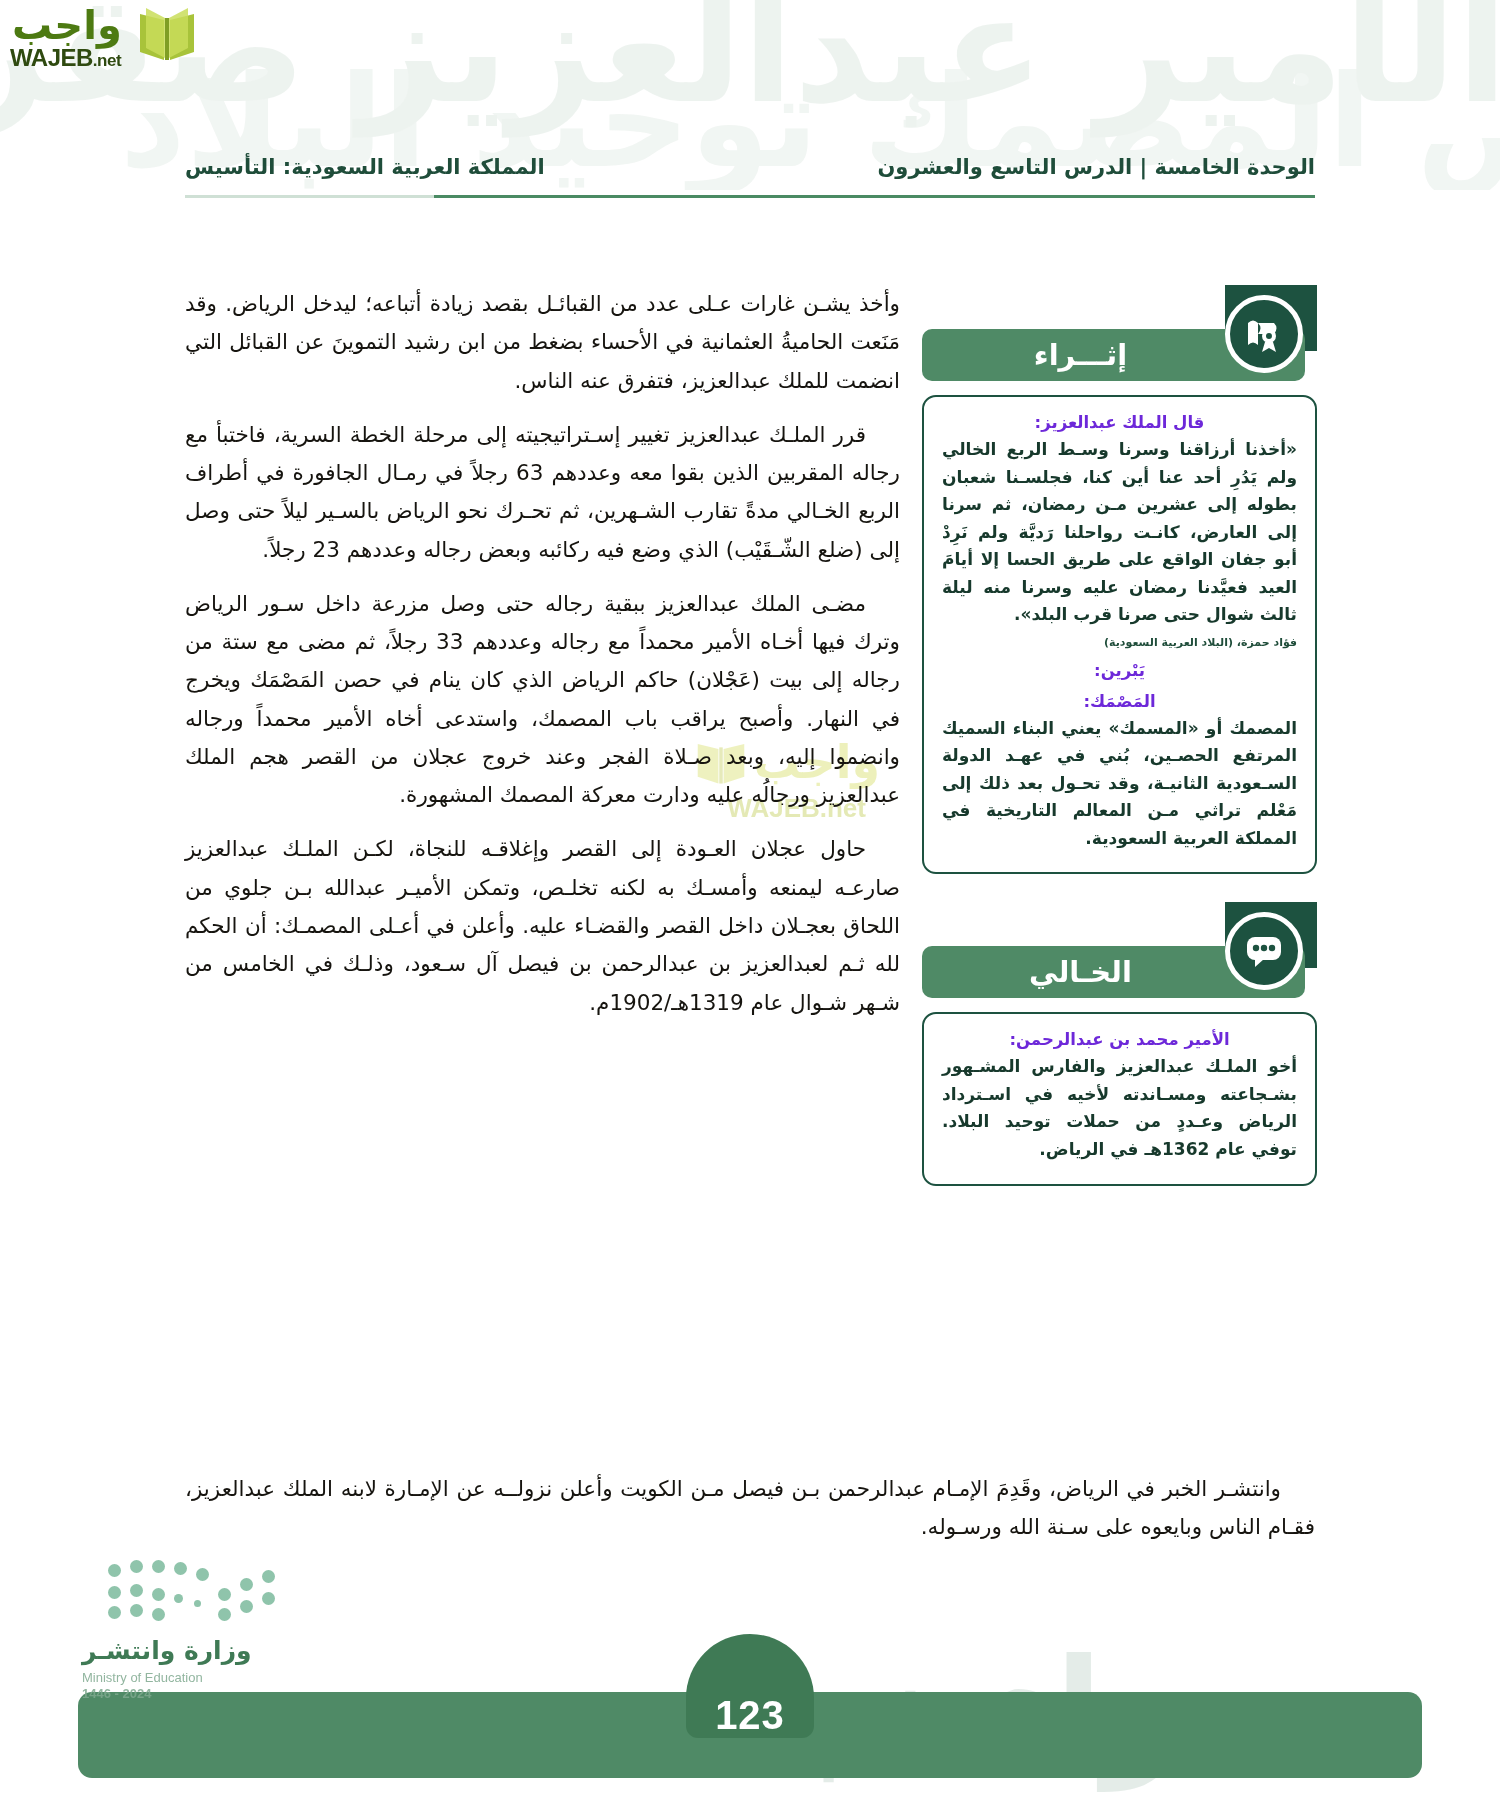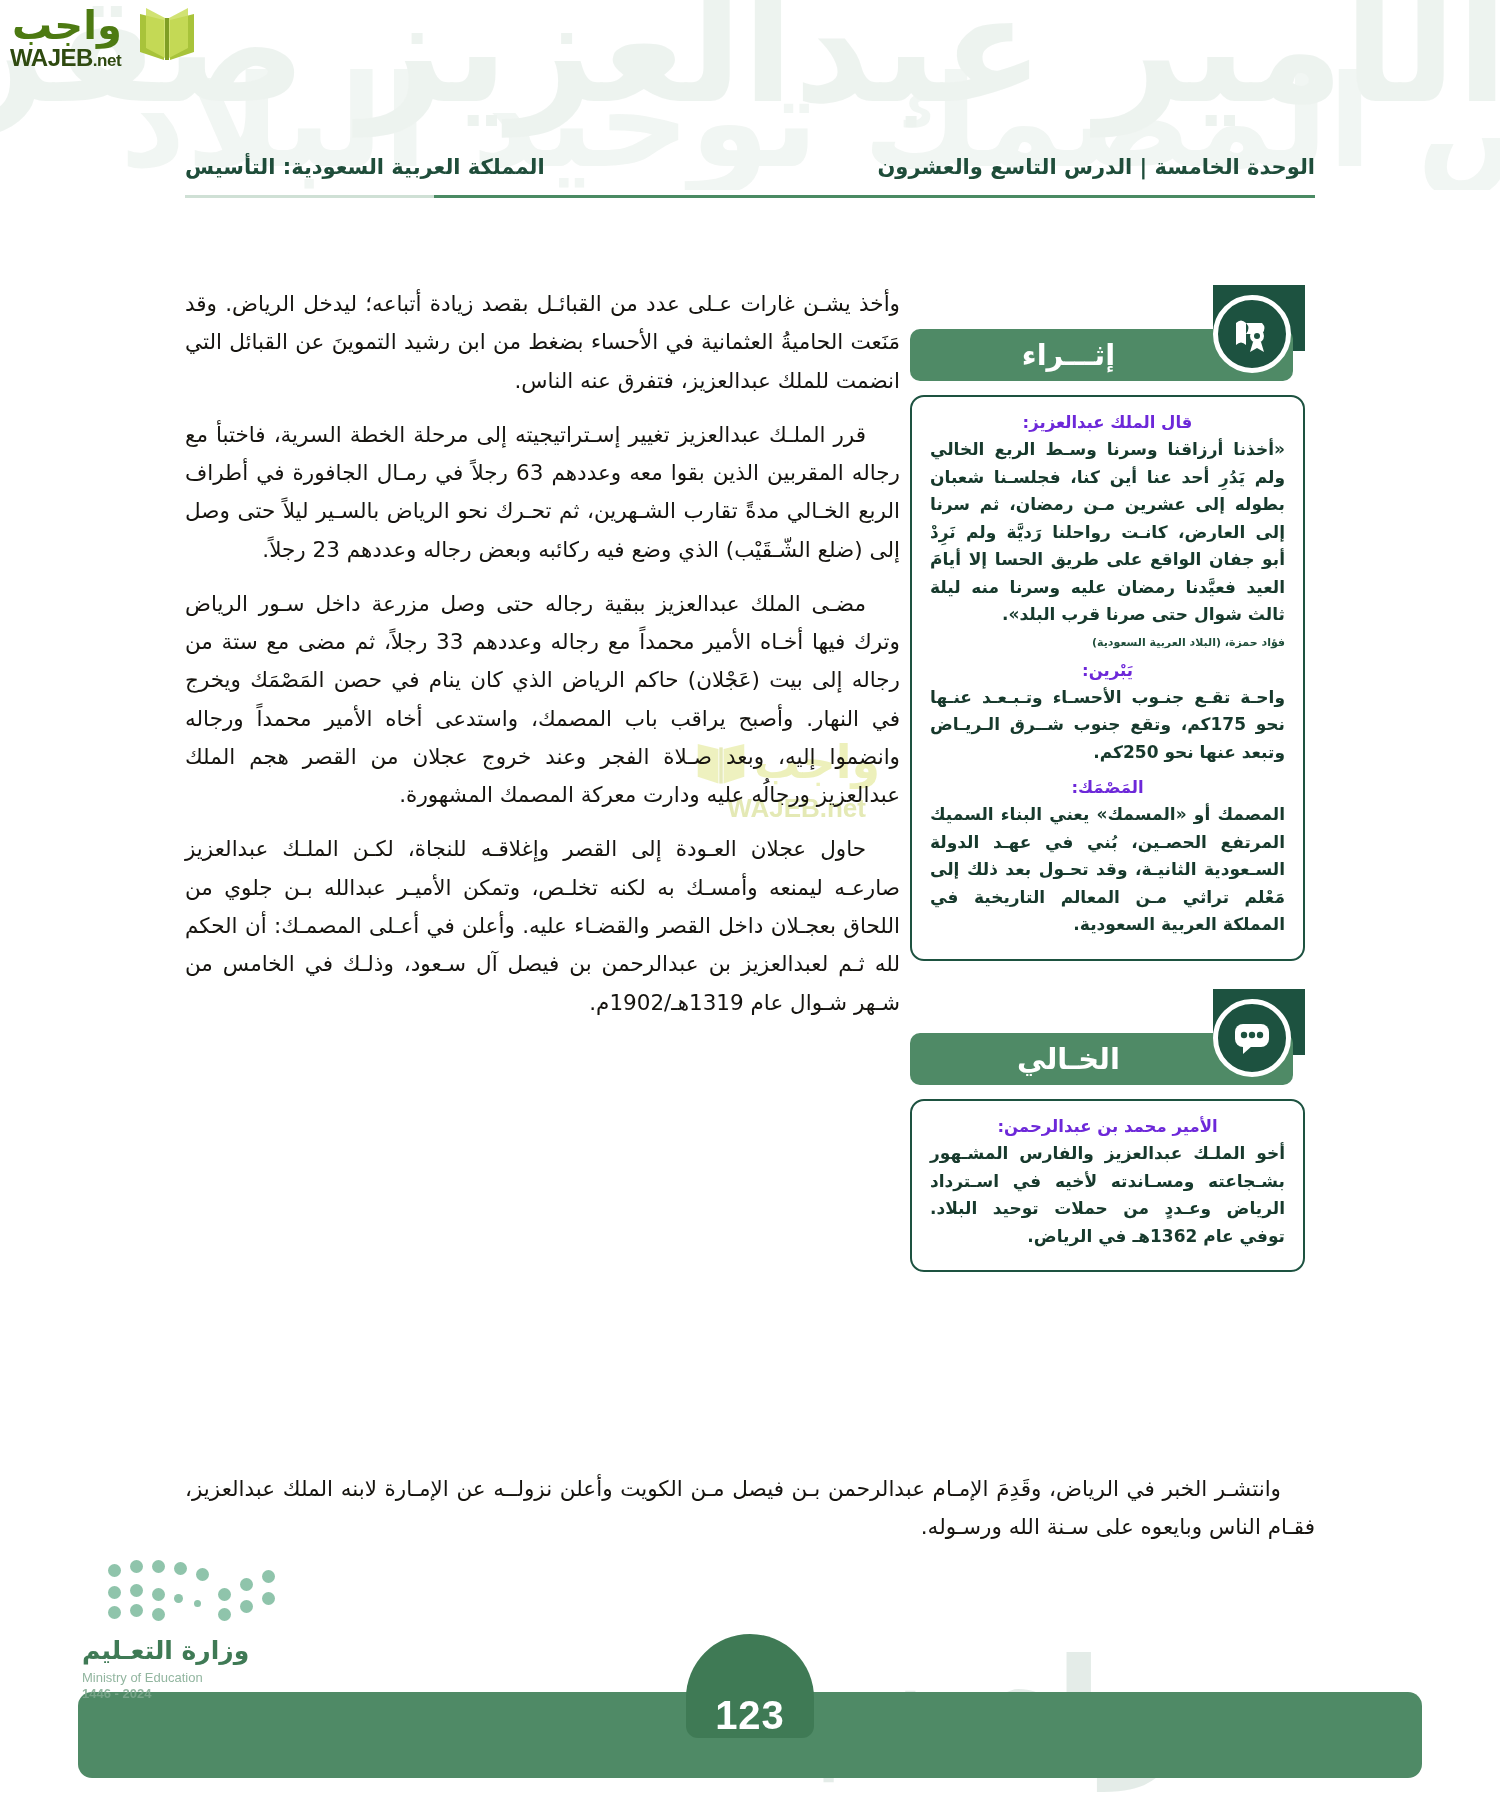--- a/index.html
+++ b/index.html
@@ -54,21 +54,21 @@
   }
   .hdr-rule{
     position:absolute;right:0;left:0;top:40px;height:3px;
     background:linear-gradient(to left,#4a8a63 0%,#4a8a63 78%,#cfe0d5 78%,#cfe0d5 100%);
   }
   
   .main-col{
     position:absolute;right:600px;left:185px;top:285px;width:715px;z-index:20;
   }
   .side-col{
-    position:absolute;right:195px;top:285px;width:395px;z-index:20;
+    position:absolute;right:183px;top:285px;width:395px;z-index:20;
   }
   
   .body-p{
     font-family:"DejaVu Sans",sans-serif;
     font-size:21.5px;line-height:1.78;color:#16140f;
     text-align:justify;margin:0 0 16px 0;text-indent:34px;
     direction:rtl;
   }
   .body-p.no-indent{text-indent:0;}
   
@@ -210,21 +210,20 @@
       </svg>
     </div>
   </div>
 
   <div class="side-card">
     <p class="card-term">قال الملك عبدالعزيز:</p>
     <p class="card-text">«أخذنا أرزاقنا وسرنا وسـط الربع الخالي ولم يَدُرِ أحد عنا أين كنا، فجلسـنا شعبان بطوله إلى عشرين مـن رمضان، ثم سرنا إلى العارض، كانـت رواحلنا رَديَّة ولم نَرِدْ أبو جفان الواقع على طريق الحسا إلا أيامَ العيد فعيَّدنا رمضان عليه وسرنا منه ليلة ثالث شوال حتى صرنا قرب البلد».</p>
     <p class="card-src">فؤاد حمزة، (البلاد العربية السعودية)</p>
 
     <p class="card-term t2">يَبْرين:</p>
-    <p class="card-text">واحـة تقـع جنـوب الأحسـاء وتـبـعـد عنـها نحو 175كم، وتقع جنوب شــرق الـريـاض وتبعد عنها نحو 250كم.</p>
 
     <p class="card-term t2">المَصْمَك:</p>
     <p class="card-text">المصمك أو «المسمك» يعني البناء السميك المرتفع الحصـين، بُني في عهـد الدولة السـعودية الثانيـة، وقد تحـول بعد ذلك إلى مَعْلم تراثي مـن المعالم التاريخية في المملكة العربية السعودية.</p>
   </div>
 
   <div class="sec-banner">
     <div class="corner"></div>
     <div class="bar"></div>
     <div class="bar-label">الخـالي</div>
     <div class="badge">
@@ -280,21 +279,21 @@
     <i style="left:110px;top:28px"></i>
       <i style="left:132px;top:18px"></i>
       <i style="left:154px;top:10px"></i>
     <i style="left:110px;top:48px"></i>
       <i style="left:132px;top:40px"></i>
       <i style="left:154px;top:32px"></i>
     <i style="left:0px;top:46px"></i>
       <i style="left:22px;top:44px"></i>
       <i style="left:44px;top:48px"></i>
   </div>
-  <div class="mt-ar">وزارة التعـليم</div>
+  <div class="mt-ar">وزارة وانتشـر</div>
   <div class="mt-en">Ministry of Education</div>
   <div class="mt-yr">2024 - 1446</div>
 </div>
 
 <div class="footer-bar"></div>
 <div class="page-badge">
   <span>123</span>
 </div>
 
 </body></html>

